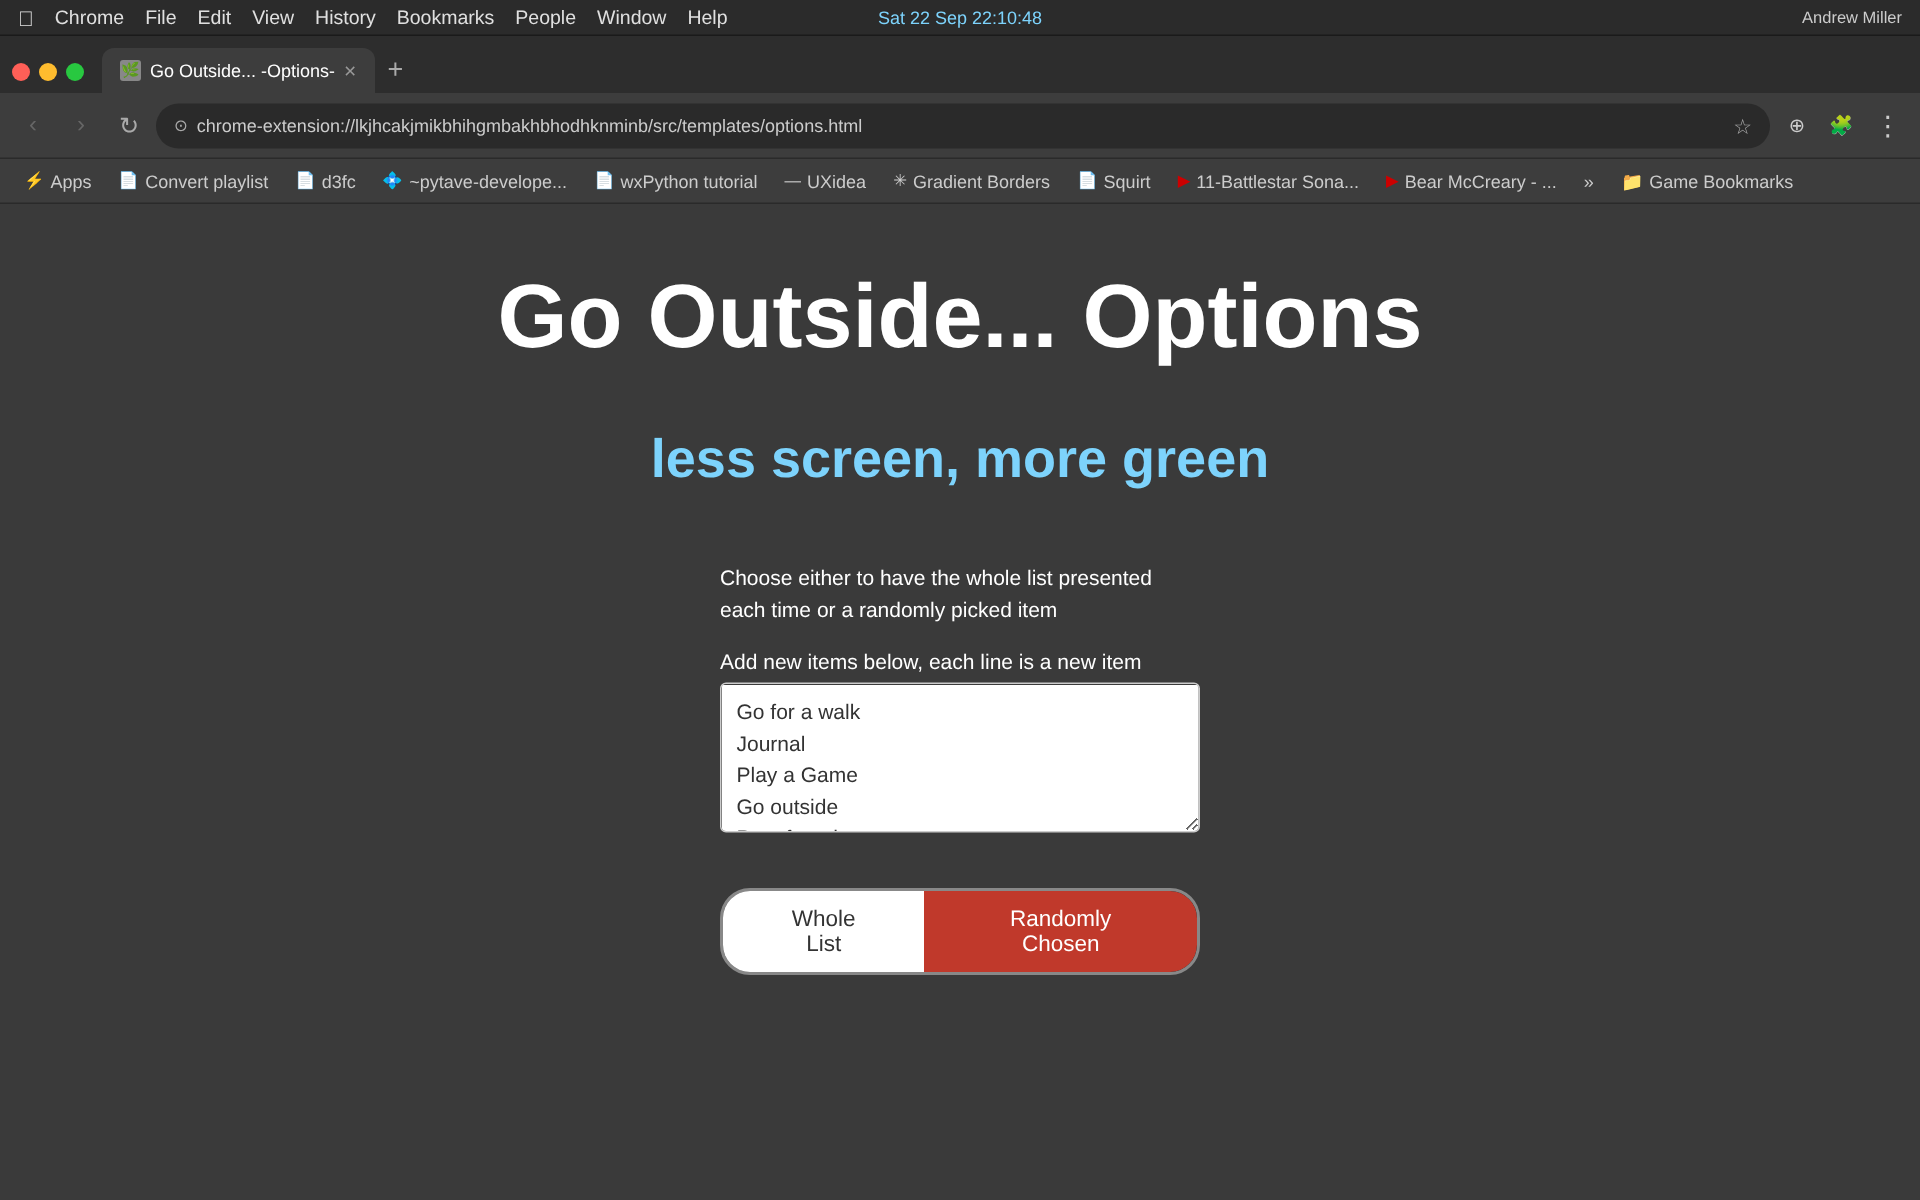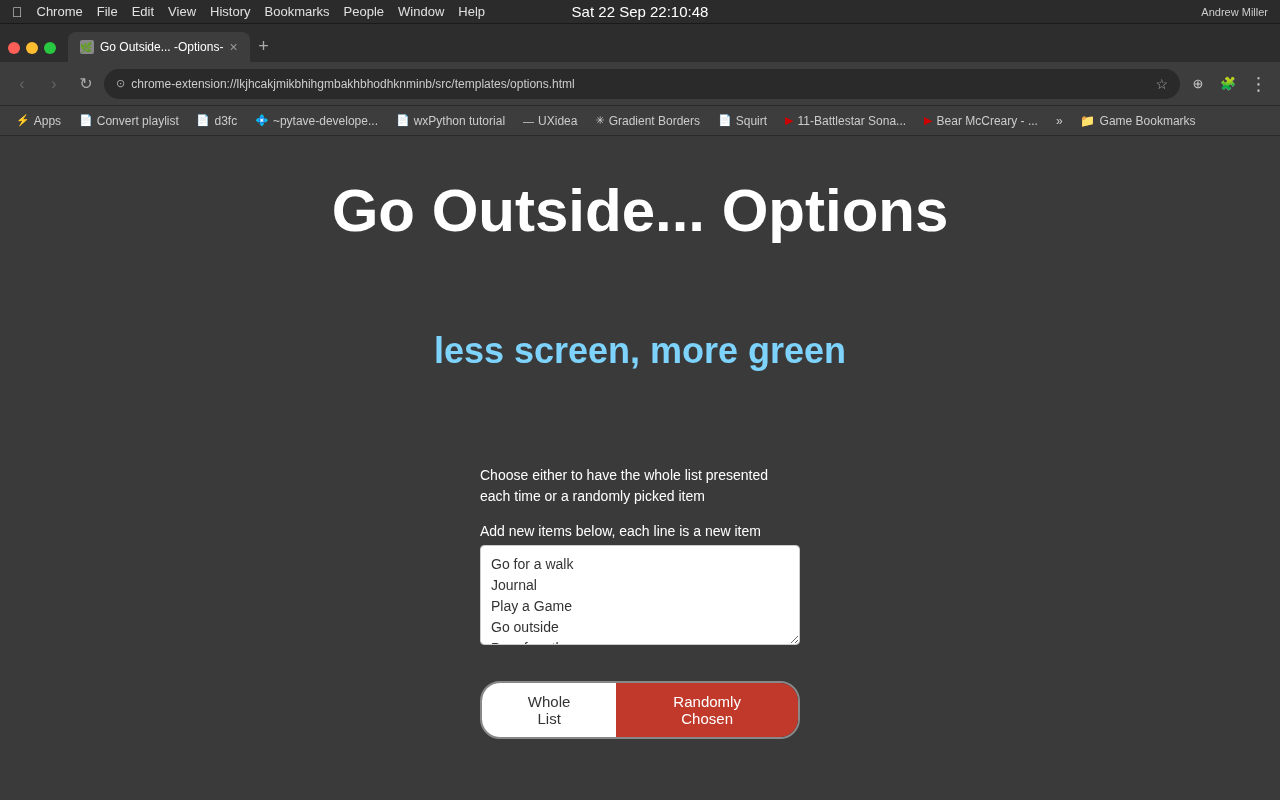--- a/index.html
+++ b/index.html
@@ -27,22 +27,22 @@
     }
     .title-bar-left {
       display: flex;
       align-items: center;
       gap: 14px;
     }
     .title-bar-center {
       position: absolute;
       left: 50%;
       transform: translateX(-50%);
-      font-size: 15px;
-      color: #ffffff;
+      font-size: 12px;
+      color: #7dd3fc;
       font-weight: 500;
     }
     .menu-item {
       font-size: 13px;
       color: #e0e0e0;
       cursor: default;
     }
     .apple-logo { font-size: 14px; }
     .title-bar-right {
       display: flex;
@@ -172,21 +172,20 @@
 
     
     .page-content {
       flex: 1;
       background: #3a3a3a;
       display: flex;
       flex-direction: column;
       align-items: center;
       padding: 40px 20px;
       overflow-y: auto;
-      gap: 45px;
     }
 
     .page-title {
       font-size: 60px;
       font-weight: 700;
       color: #ffffff;
       margin-bottom: 40px;
       text-align: center;
     }
 

